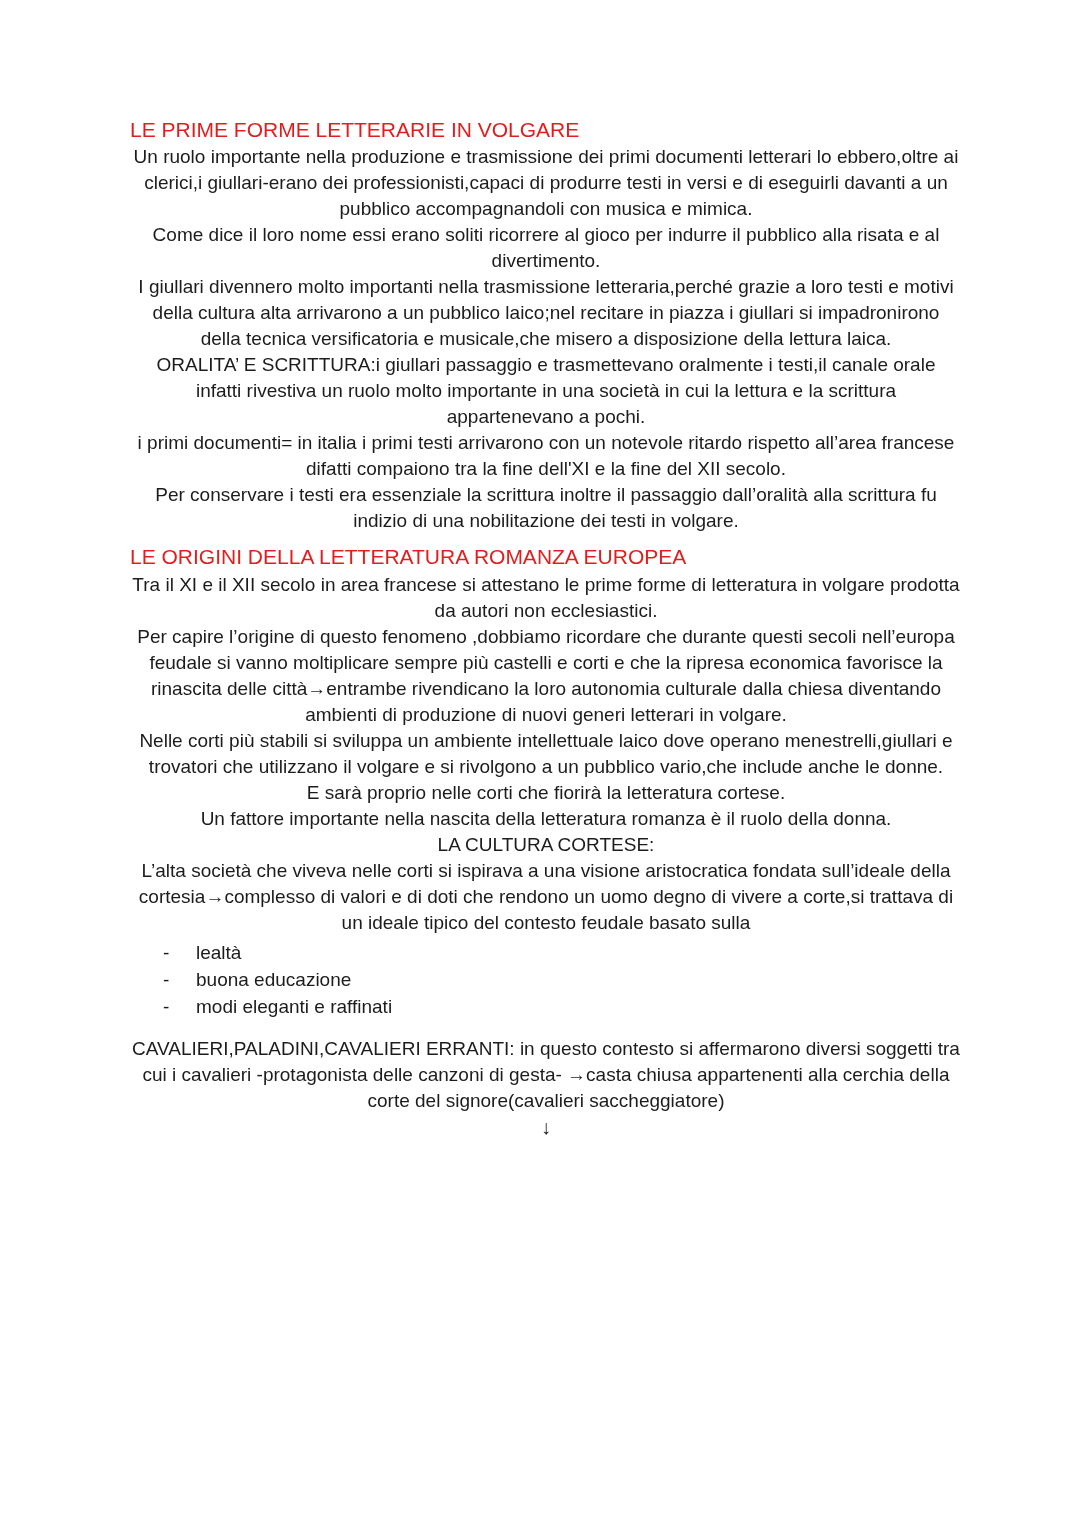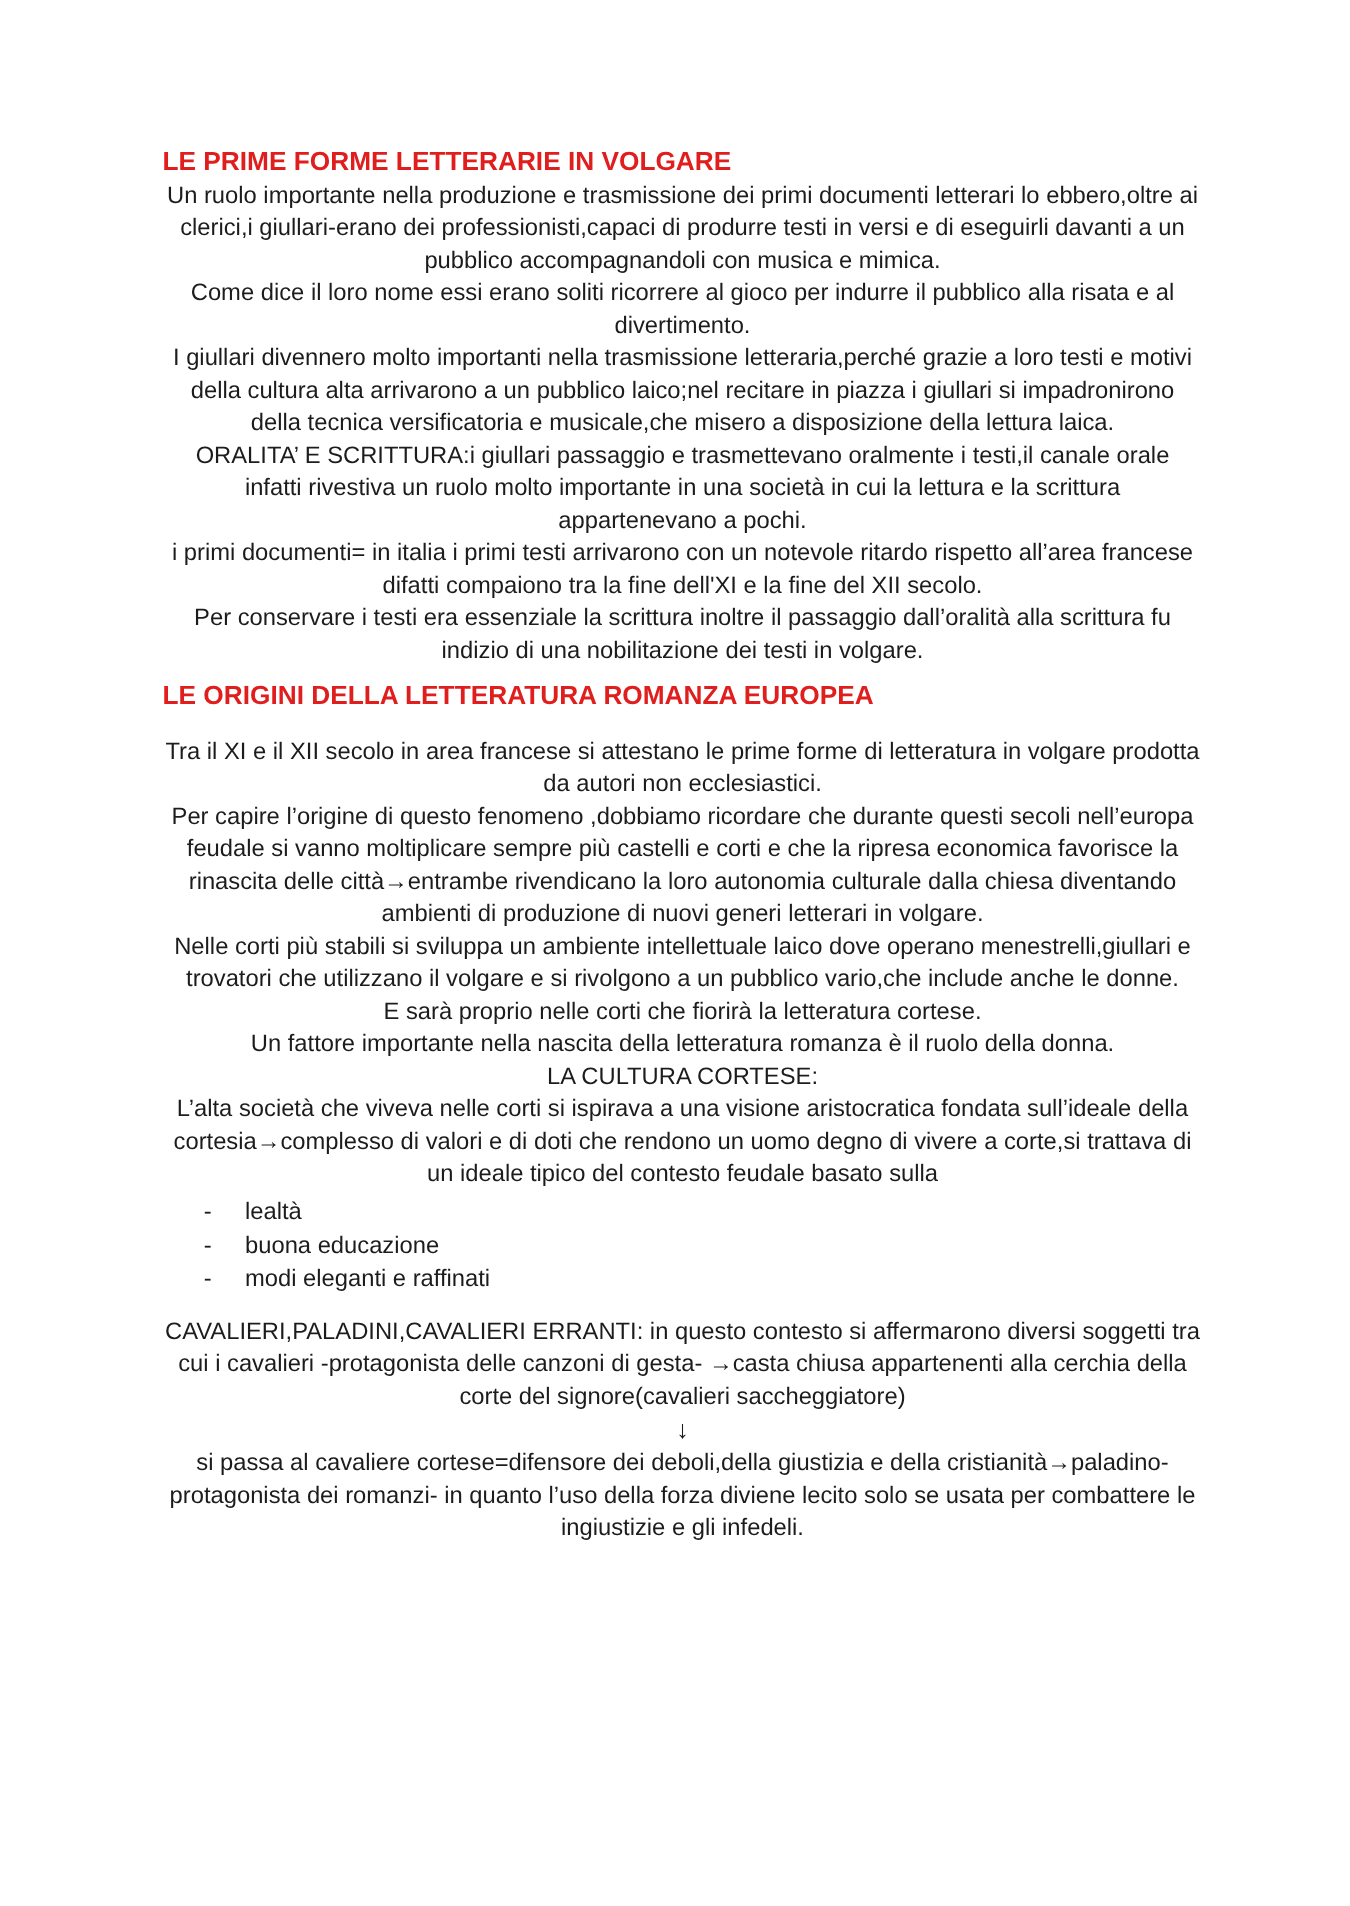--- a/index.html
+++ b/index.html
@@ -18,25 +18,25 @@
     box-sizing: border-box;
     padding-top: 116px;
     margin-left: 130px;
     width: 832px;
   }
   .red-heading {
     margin: 0;
     color: #e11e1e;
     font-size: 21px;
     line-height: 28px;
-    font-weight: bold;
+    font-weight: normal;
   }
   .red-heading.spaced {
     margin-top: 9px;
-    margin-bottom: 18px;
+    margin-bottom: 1px;
   }
   p.body-par {
     margin: 0;
     font-size: 19px;
     line-height: 26px;
     text-align: center;
   }
   .bold-run {
     font-weight: normal;
   }
@@ -104,15 +104,14 @@
   <ul class="virtues">
     <li><span class="dash">-</span><span>lealtà</span></li>
     <li><span class="dash">-</span><span>buona educazione</span></li>
     <li><span class="dash">-</span><span>modi eleganti e raffinati</span></li>
   </ul>
 
   <p class="body-par cavalieri-par"><span class="bold-run">CAVALIERI,PALADINI,CAVALIERI ERRANTI:</span><span> in questo contesto si affermarono diversi soggetti tra cui i cavalieri -protagonista delle canzoni di gesta- →casta chiusa appartenenti alla cerchia della corte del signore(cavalieri saccheggiatore)</span></p>
 
   <p class="arrow-row">↓</p>
 
-  <p class="body-par">si passa al cavaliere cortese=difensore dei deboli,della giustizia e della cristianità→paladino-protagonista dei romanzi-  in quanto l’uso della forza diviene lecito solo se usata per combattere le ingiustizie e gli infedeli.</p>
 
 </div>
 
 </body></html>

